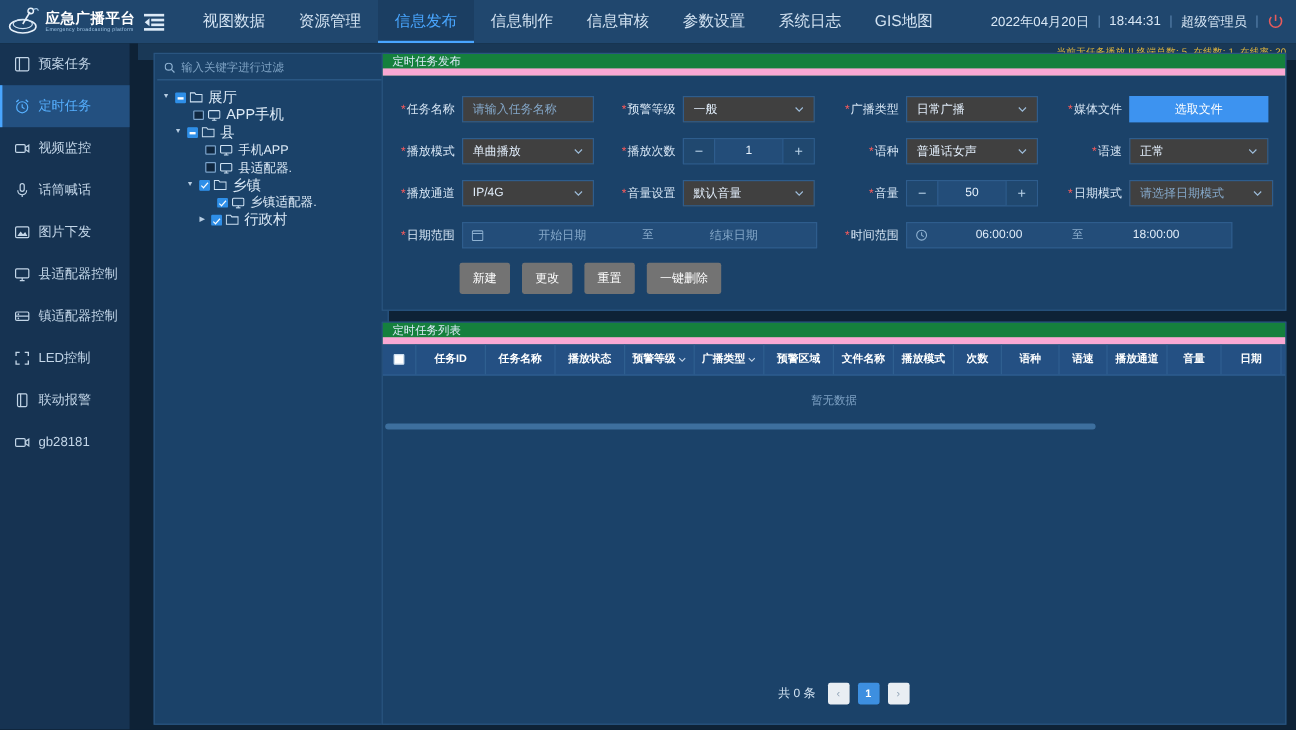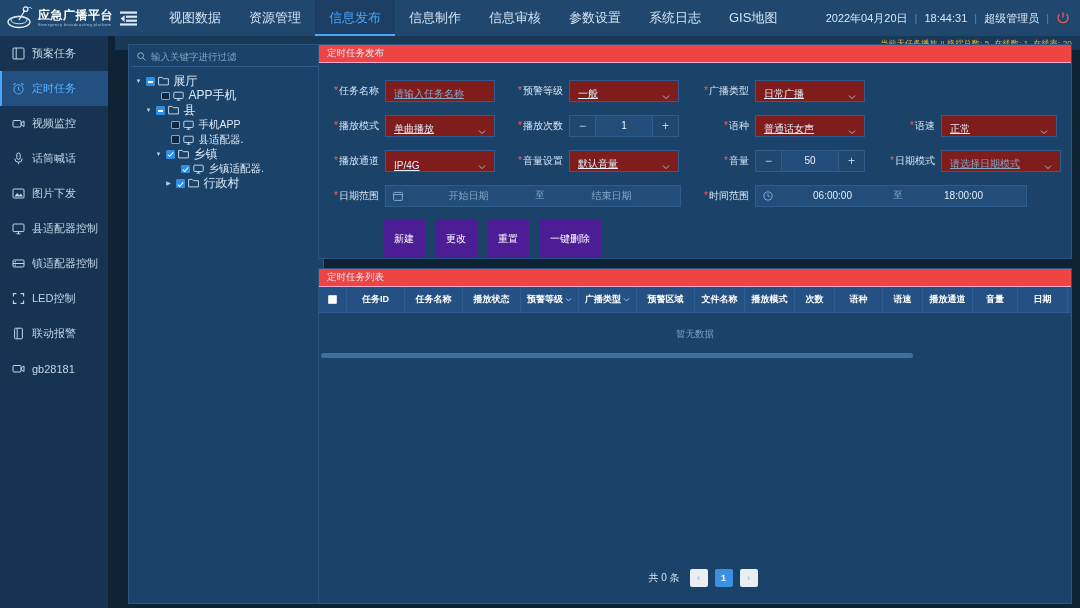--- a/index.html
+++ b/index.html
@@ -122,40 +122,40 @@
     height: 1.4px; background: #fff;
   }
   .tnode-icon { width: 11px; height: 10px; flex: none; }
   .tlabel { margin-left: 2px; }
 
   
   .panel {
     position: absolute; background: #1b4269; border: 1px solid #2a5580;
   }
   .panel-head {
-    height: 18px; background: #ef4444; display: flex; align-items: center;
-    padding-left: 8px; font-size: 9.5px; color: #dceaf7; border-bottom: 1px solid #f9a8d4;
+    height: 18px; background: #15803d; display: flex; align-items: center;
+    padding-left: 8px; font-size: 9.5px; color: #dceaf7; border-bottom: 6px solid #f9a8d4;
   }
   #form-panel { top: 44px; left: 318px; width: 754px; height: 215px; }
   #list-panel  { top: 268px; left: 318px; width: 754px; height: 336px; }
 
   .form-body { padding: 10px 0 0 0; }
   .form-row {
     display: flex; align-items: center; height: 35px;
   }
   .fgroup { display: flex; align-items: center; }
   .flabel {
     font-size: 10px; color: #d6e5f4; text-align: right; white-space: nowrap;
     padding-right: 6px; position: relative;
   }
   .req { color: #ff5b5b; margin-right: 1px; font-size: 10px; }
   .ctl {
-    height: 22px; background: #7f1d1d; border: 1px solid #2e5d8d;
-    display: flex; align-items: flex-end; font-size: 10px; color: #e2eefb;
-    padding: 0 8px; position: relative; text-decoration: underline;
+    height: 22px; background: #404040; border: 1px solid #2e5d8d;
+    display: flex; align-items: center; font-size: 10px; color: #e2eefb;
+    padding: 0 8px; position: relative;
   }
   .ctl.ph { color: #84a7c8; }
   .chev {
     margin-left: auto; width: 8px; height: 8px; flex: none;
   }
   .stepper {
     height: 22px; display: flex; align-items: stretch; border: 1px solid #2e5d8d;
     background: #234d79;
   }
   .step-btn {
@@ -176,21 +176,21 @@
     height: 22px; background: #234d79; border: 1px solid #2e5d8d;
     display: flex; align-items: center; padding: 0 7px; gap: 0; font-size: 10px;
   }
   .range-ico { width: 10px; height: 10px; flex: none; margin-right: 4px; }
   .range-seg { flex: 1; text-align: center; color: #85a8c9; }
   .range-seg.filled { color: #e2eefb; }
   .range-sep { width: 20px; text-align: center; color: #89abcb; font-size: 9.5px; }
 
   .btn-row { display: flex; gap: 10px; padding: 6px 0 0 64px; }
   .act-btn {
-    height: 39px; min-width: 40px; padding: 0 11px; background: #4c1d95;
+    height: 26px; min-width: 40px; padding: 0 11px; background: #737373;
     color: #fff; font-size: 10px; border: none; border-radius: 2px;
     cursor: pointer; font-family: inherit;
   }
 
   
   .thead {
     display: flex; height: 26px; background: #245083;
     border-bottom: 1px solid #2f5f90;
   }
   .th {
@@ -515,20 +515,26 @@
           <span class="req">*</span><span>广播类型</span>
         </div>
         <div class="ctl" style="width:110px">
           <span>日常广播</span>
           <svg class="chev" viewBox="0 0 8 8">
               <path d="M1 2.6 L4 5.6 L7 2.6" fill="none" stroke="#9dbcd9" stroke-width="1"></path>
             </svg>
         </div>
       </div>
 
+      <div class="fgroup" style="width:190px">
+        <div class="flabel" style="width:66px">
+          <span class="req">*</span><span>媒体文件</span>
+        </div>
+        <button class="file-btn" style="width:116px">选取文件</button>
+      </div>
     </div>
 
     <div class="form-row">
       <div class="fgroup" style="width:184px">
         <div class="flabel" style="width:66px">
           <span class="req">*</span><span>播放模式</span>
         </div>
         <div class="ctl" style="width:110px">
           <span>单曲播放</span>
           <svg class="chev" viewBox="0 0 8 8">

